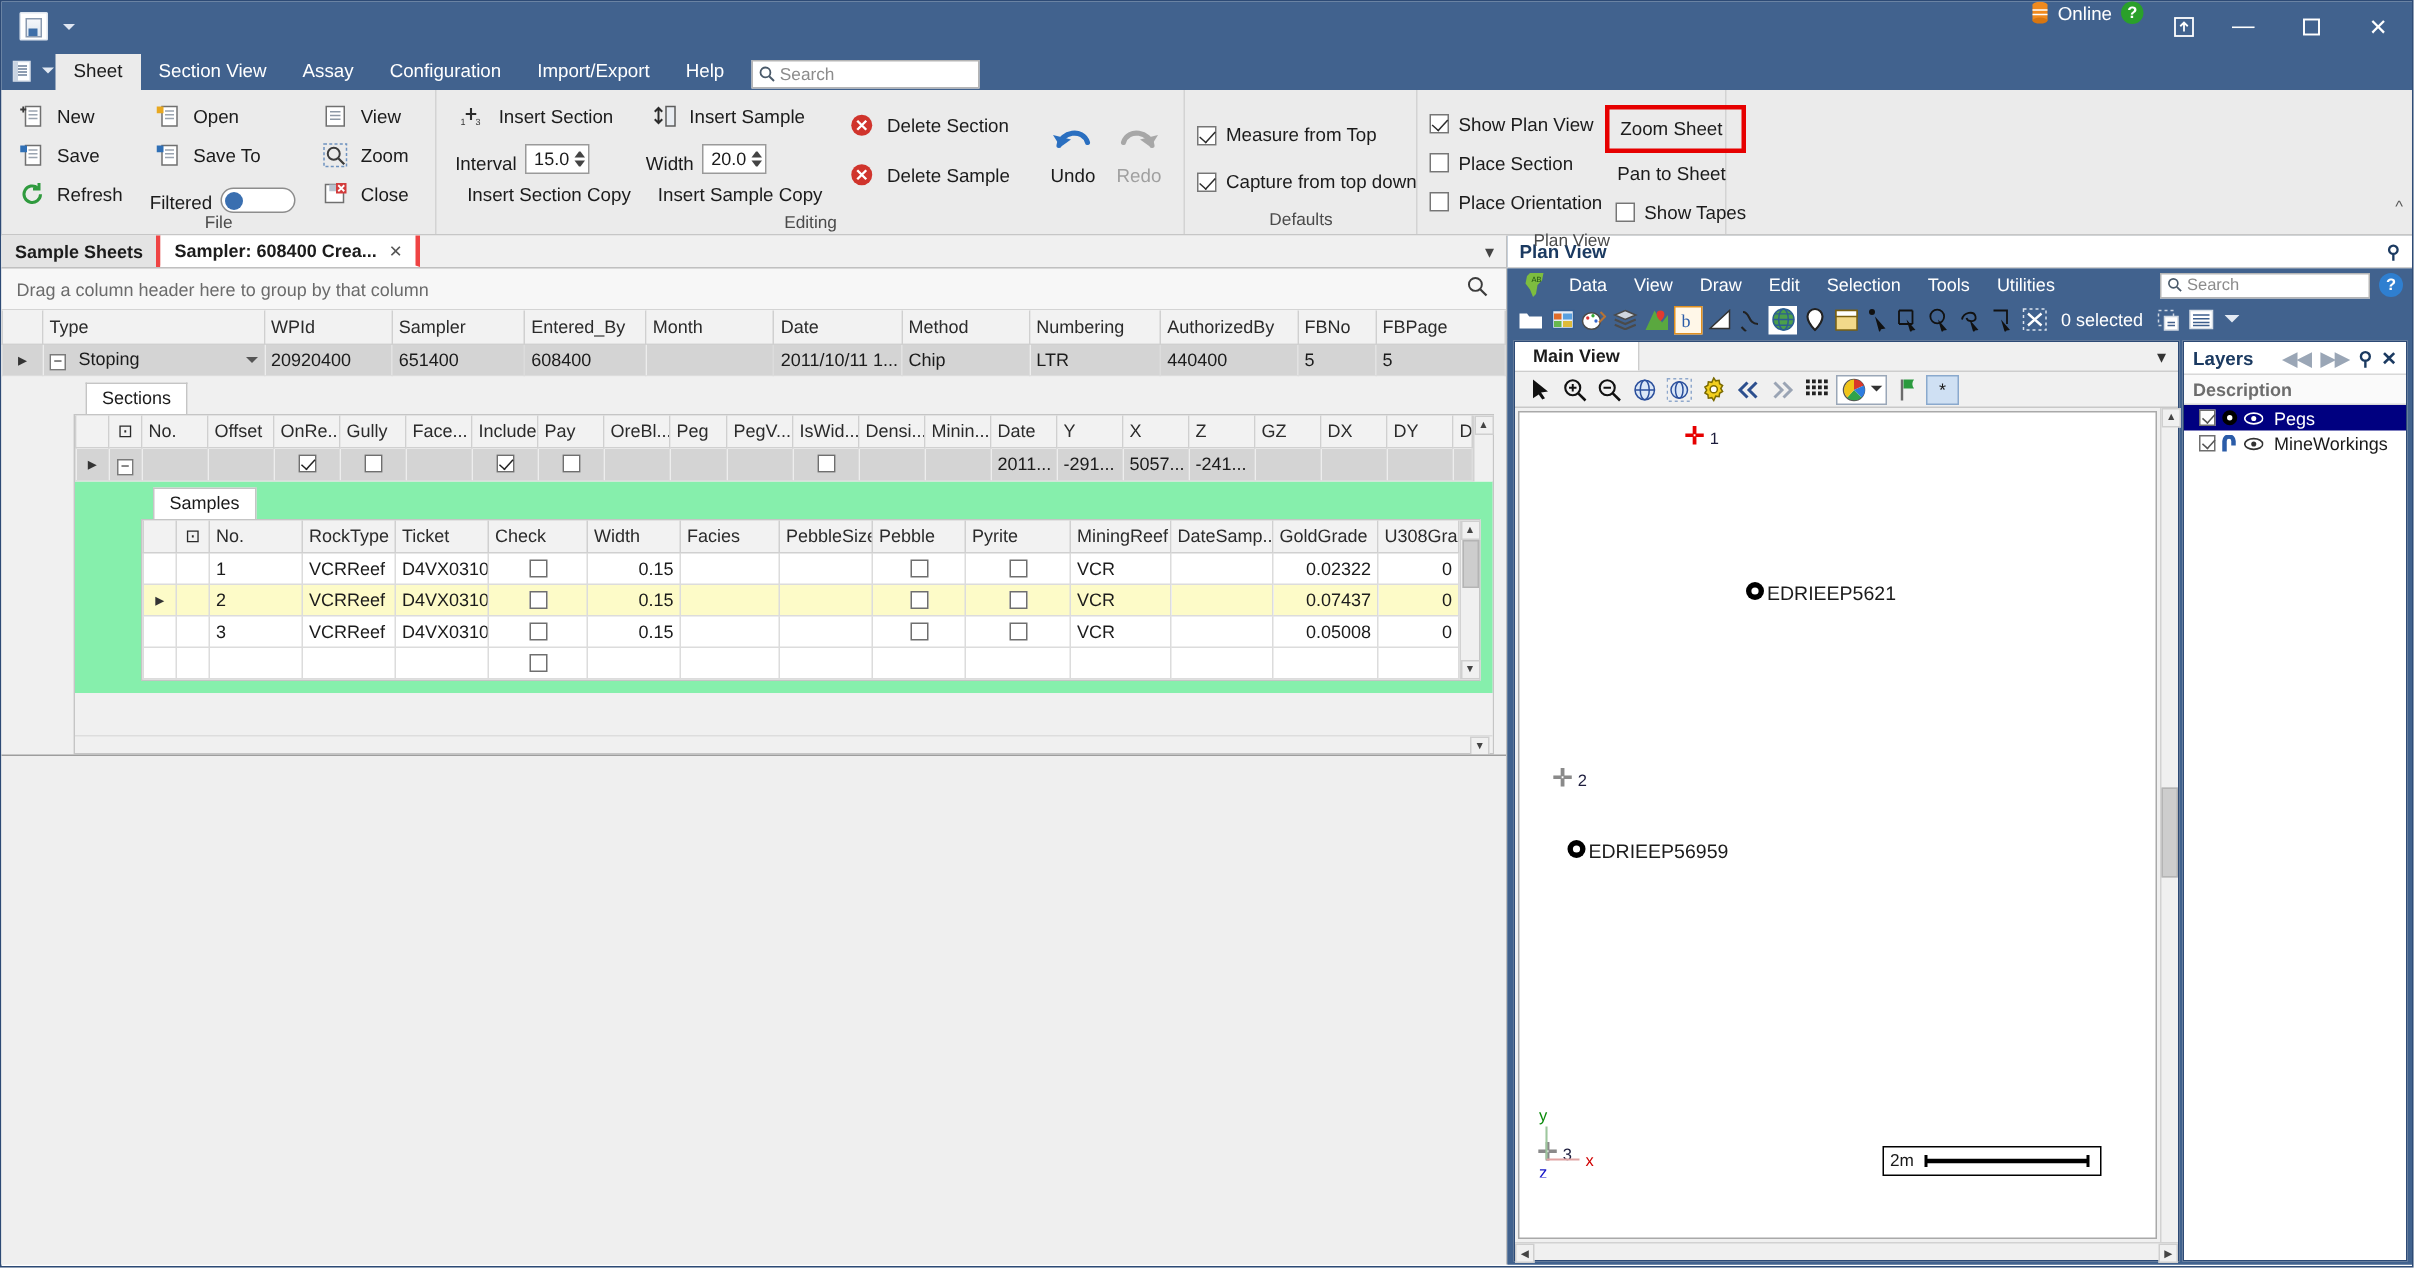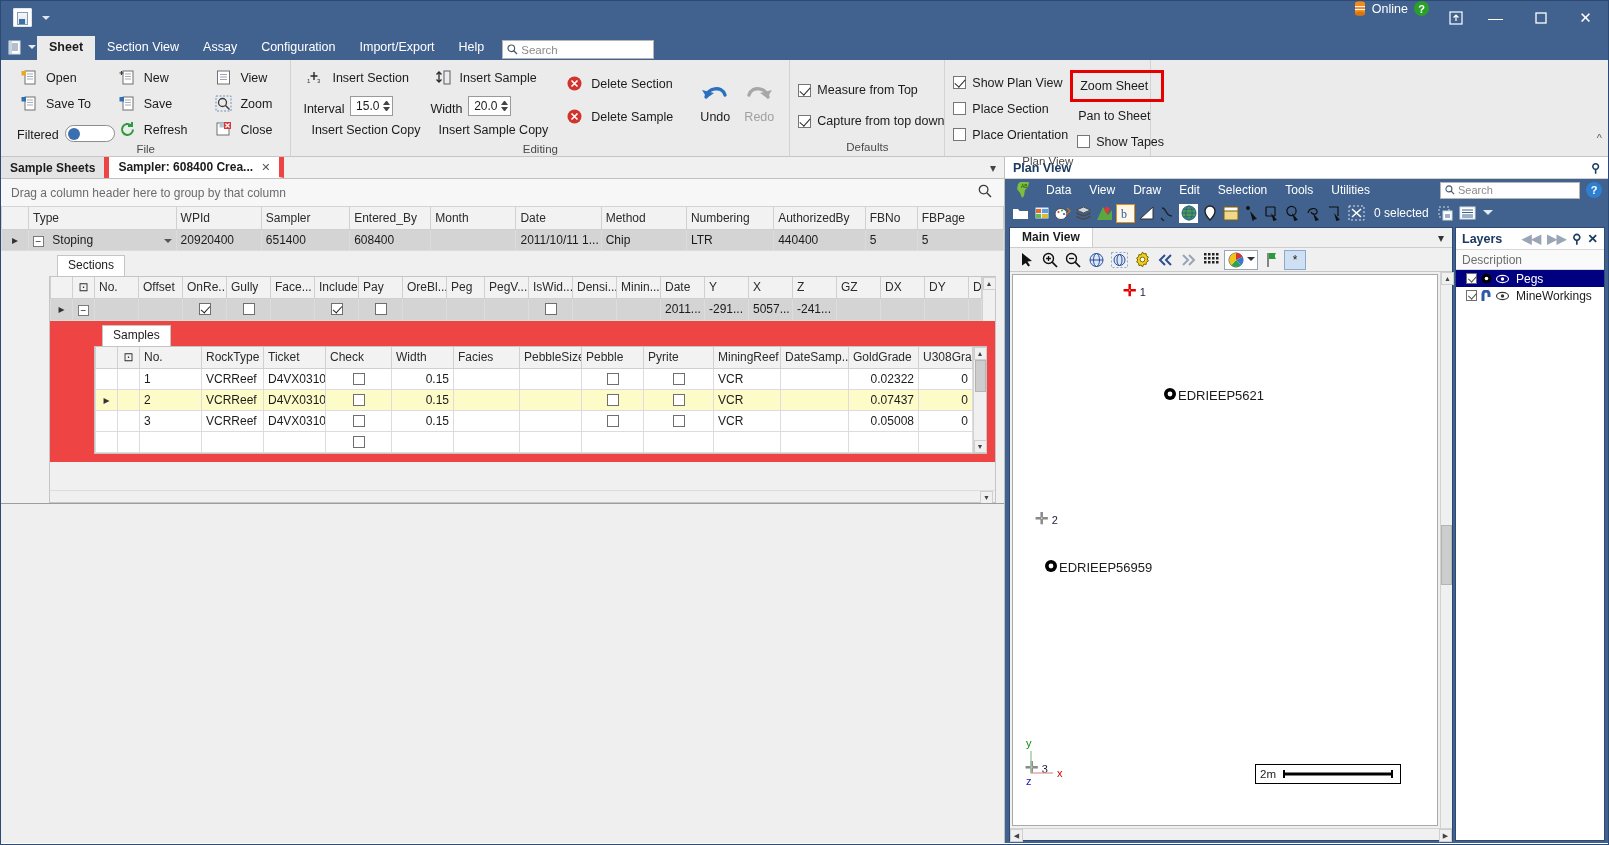--- a/index.html
+++ b/index.html
@@ -35,21 +35,21 @@
   .boxarrow { width:34px;height:33px;display:flex;align-items:center;justify-content:center;}
   .wbtn { width:45px; height:33px; display:flex; align-items:center; justify-content:center;
           font-size:15px; color:#fff; }
 
   
   .menubar { height:26px; background:#41628e; display:flex; align-items:flex-end; padding-left:6px;
              position:relative; }
   .appmenu-btn { width:30px;height:26px;display:flex;align-items:center;justify-content:center;
                  gap:2px; color:#fff;}
   .menu-tab { padding:4px 12px 5px; font-size:12.5px; color:#ffffff; height:24px; line-height:15px;}
-  .menu-tab.active { background:#ebebeb; color:#1b1b1b;font-weight:bold; }
+  .menu-tab.active { background:#ebebeb; color:#1b1b1b; }
   .search-box { margin-left:6px; margin-bottom:1px; width:152px; height:19px; background:#fff;
                 border:1px solid #b5b5b5; display:flex; align-items:center; gap:3px; padding:0 4px;
                 font-size:11.5px; color:#8b8b8b; }
 
   
   .ribbon { height:97px; background:#ebebeb; border-bottom:1px solid #c6c6c6; display:flex;
             position:relative; }
   .rgroup { position:relative; display:flex; flex-direction:column; padding:5px 8px 0;
             border-right:1px solid #d3d3d3; }
   .rgroup-body { display:flex; flex:1; align-items:flex-start; }
@@ -93,21 +93,21 @@
   
   .body-split { display:flex; height:calc(845px - 33px - 26px - 98px - 2px); }
   .leftpane { width:1004px; border-right:1px solid #c0c0c0; display:flex; flex-direction:column;
               background:#f0f0f0; }
   .rightpane { flex:1; display:flex; flex-direction:column; background:#41628e; }
 
   
   .doctabs { height:22px; background:#f0f0f0; display:flex; align-items:stretch;
              border-bottom:1px solid #c0c0c0; position:relative; }
   .doctab { display:flex; align-items:center; padding:0 9px; font-size:12px; font-weight:bold;
-            background:#e4e4e4; border-right:5px solid #ef4444; }
+            background:#e4e4e4; border-right:3px solid #ef4444; }
   .doctab.active { background:#ffffff; border-bottom:1px solid #fff; }
   .tabclose { margin-left:8px; font-size:11px; color:#555; font-weight:normal; }
   .tabs-caret { margin-left:auto; padding:0 8px; display:flex; align-items:center; color:#444; }
 
   .groupbar { height:28px; background:#f7f7f7; border-bottom:1px solid #d4d4d4; display:flex;
               align-items:center; padding-left:10px; font-size:12px; color:#6b6b6b; }
   .groupbar .find { margin-left:auto; margin-right:12px; color:#3c3c3c; font-size:14px; }
 
   
   table.grid { border-collapse:collapse; width:100%; table-layout:fixed; }
@@ -127,21 +127,21 @@
              position:relative; vertical-align:-2px;}
   .cellchk.on::after{content:"";position:absolute;left:3px;top:0;width:4px;height:8px;
              border:solid #222;border-width:0 1.5px 1.5px 0;transform:rotate(42deg);}
 
   .sub-wrap { background:#f0f0f0; padding-left:48px; }
   .subtabs { height:21px; display:flex; padding-left:8px; }
   .subtab { background:#ffffff; border:1px solid #c5c5c5; border-bottom:none; font-size:12px;
             padding:2px 10px 3px; }
   .subpanel { background:#fff; border:1px solid #c5c5c5; }
 
-  .sub2-wrap { background:#ef4444; padding-left:44px; }
+  .sub2-wrap { background:#86efac; padding-left:44px; }
 
   .rowsel td { background:#fdfbc8 !important; border-top:1px dotted #000; border-bottom:1px dotted #000;}
 
   .vscroll { width:13px; background:#f0f0f0; border-left:1px solid #d2d2d2;
              display:flex; flex-direction:column; align-items:center; }
   .sc-btn { width:13px;height:13px;display:flex;align-items:center;justify-content:center;
             font-size:7px;color:#444;background:#f0f0f0;border:1px solid #cfcfcf;}
   .sc-thumb { width:11px; background:#cdcdcd; border:1px solid #b4b4b4; }
 
   
@@ -177,21 +177,21 @@
   .mvt.sel { background:#cfe0f3; border:1px solid #8aa9cd; }
   .mv-canvas { flex:1; background:#fff; position:relative; border:1px solid #a9a9a9; margin:2px; }
 
   .pv-layers { width:150px; background:#fff; border:1px solid #2d4a75; margin:2px 3px 2px 2px;
                display:flex; flex-direction:column; }
   .ly-head { height:21px; display:flex; align-items:center; padding:0 6px; font-size:12.5px;
              font-weight:bold; color:#1b3a61; gap:6px;}
   .ly-head .sp { margin-left:auto; }
   .ly-desc { height:21px; border-top:1px solid #d8d8d8; border-bottom:1px solid #d8d8d8;
              display:flex; align-items:center; padding:0 6px; font-size:12px; color:#6d6d6d;
-             background:#fafafa;}
+             background:#fafafa;font-weight:bold;}
   .ly-row { height:17px; display:flex; align-items:center; gap:4px; padding-left:10px; font-size:12px;}
   .ly-row.sel { background:#000080; color:#fff; }
   .ly-name { padding:0 3px; }
   .ly-chk { width:11px;height:11px;border:1px solid #6f6f6f;background:#fff;position:relative;flex:none;}
   .ly-chk::after{content:"";position:absolute;left:2.5px;top:0;width:4px;height:7px;
              border:solid #555;border-width:0 1.4px 1.4px 0;transform:rotate(42deg);}
 
   .mv-scroll-v { width:12px; background:#f0f0f0; border-left:1px solid #d2d2d2; }
   .mv-scroll-h { height:12px; background:#f0f0f0; border-top:1px solid #d2d2d2; display:flex; }
 
@@ -257,20 +257,45 @@
           <path d="M6.8 6.8L10 10" stroke="#4a5a6a" stroke-width="1.3"></path>
         </svg>
       <span>Search</span>
     </div>
   </div>
 
   <div class="ribbon">
 
     <div class="rgroup">
       <div class="rgroup-body">
+        <div class="rcol">
+          <div class="ritem">
+            <svg class="ico" viewBox="0 0 17 17">
+                <rect x="4" y="2" width="10" height="13" fill="#fff" stroke="#707070"></rect>
+                <path d="M6 5h6M6 7.5h6M6 10h6" stroke="#9aa4b0" stroke-width=".9"></path>
+                <path d="M2.5 2v4M.5 4h4" stroke="#3b3b3b" stroke-width="1.2"></path>
+              </svg>
+            <span class="ritem-text">New</span>
+          </div>
+          <div class="ritem">
+            <svg class="ico" viewBox="0 0 17 17">
+                <rect x="4" y="2" width="10" height="13" fill="#fff" stroke="#707070"></rect>
+                <path d="M6 5h6M6 7.5h6M6 10h6" stroke="#9aa4b0" stroke-width=".9"></path>
+                <rect x="0.5" y="2" width="4.5" height="4.5" fill="#2f6fb5"></rect>
+              </svg>
+            <span class="ritem-text">Save</span>
+          </div>
+          <div class="ritem">
+            <svg class="ico" viewBox="0 0 17 17">
+                <path d="M14 8.5a5.5 5.5 0 1 1-1.9-4.2" fill="none" stroke="#2f9a3e" stroke-width="2"></path>
+                <path d="M13 1v4h-4" fill="none" stroke="#2f9a3e" stroke-width="2"></path>
+              </svg>
+            <span class="ritem-text">Refresh</span>
+          </div>
+        </div>
         <div class="rcol" style="margin-left:8px">
           <div class="ritem">
             <svg class="ico" viewBox="0 0 17 17">
                 <rect x="4" y="2" width="10" height="13" fill="#fff" stroke="#707070"></rect>
                 <path d="M6 5h6M6 7.5h6M6 10h6" stroke="#9aa4b0" stroke-width=".9"></path>
                 <rect x="0.5" y="2" width="4.5" height="4.5" fill="#e8a820"></rect>
               </svg>
             <span class="ritem-text">Open</span>
           </div>
           <div class="ritem">
@@ -279,45 +304,20 @@
                 <path d="M6 5h6M6 7.5h6M6 10h6" stroke="#9aa4b0" stroke-width=".9"></path>
                 <rect x="0.5" y="2" width="4.5" height="4.5" fill="#2f6fb5"></rect>
               </svg>
             <span class="ritem-text">Save To</span>
           </div>
           <div class="fieldrow">
             <span>Filtered</span>
             <span class="toggle">
                 <span class="knob"></span>
               </span>
-          </div>
-        </div>
-        <div class="rcol">
-          <div class="ritem">
-            <svg class="ico" viewBox="0 0 17 17">
-                <rect x="4" y="2" width="10" height="13" fill="#fff" stroke="#707070"></rect>
-                <path d="M6 5h6M6 7.5h6M6 10h6" stroke="#9aa4b0" stroke-width=".9"></path>
-                <path d="M2.5 2v4M.5 4h4" stroke="#3b3b3b" stroke-width="1.2"></path>
-              </svg>
-            <span class="ritem-text">New</span>
-          </div>
-          <div class="ritem">
-            <svg class="ico" viewBox="0 0 17 17">
-                <rect x="4" y="2" width="10" height="13" fill="#fff" stroke="#707070"></rect>
-                <path d="M6 5h6M6 7.5h6M6 10h6" stroke="#9aa4b0" stroke-width=".9"></path>
-                <rect x="0.5" y="2" width="4.5" height="4.5" fill="#2f6fb5"></rect>
-              </svg>
-            <span class="ritem-text">Save</span>
-          </div>
-          <div class="ritem">
-            <svg class="ico" viewBox="0 0 17 17">
-                <path d="M14 8.5a5.5 5.5 0 1 1-1.9-4.2" fill="none" stroke="#2f9a3e" stroke-width="2"></path>
-                <path d="M13 1v4h-4" fill="none" stroke="#2f9a3e" stroke-width="2"></path>
-              </svg>
-            <span class="ritem-text">Refresh</span>
           </div>
         </div>
         <div class="rcol" style="margin-left:14px">
           <div class="ritem">
             <svg class="ico" viewBox="0 0 17 17">
                 <rect x="2.5" y="2" width="12" height="13" fill="#fff" stroke="#707070"></rect>
                 <path d="M5 5.5h7M5 8h7M5 10.5h7" stroke="#8e99a6" stroke-width=".9"></path>
               </svg>
             <span class="ritem-text">View</span>
           </div>

